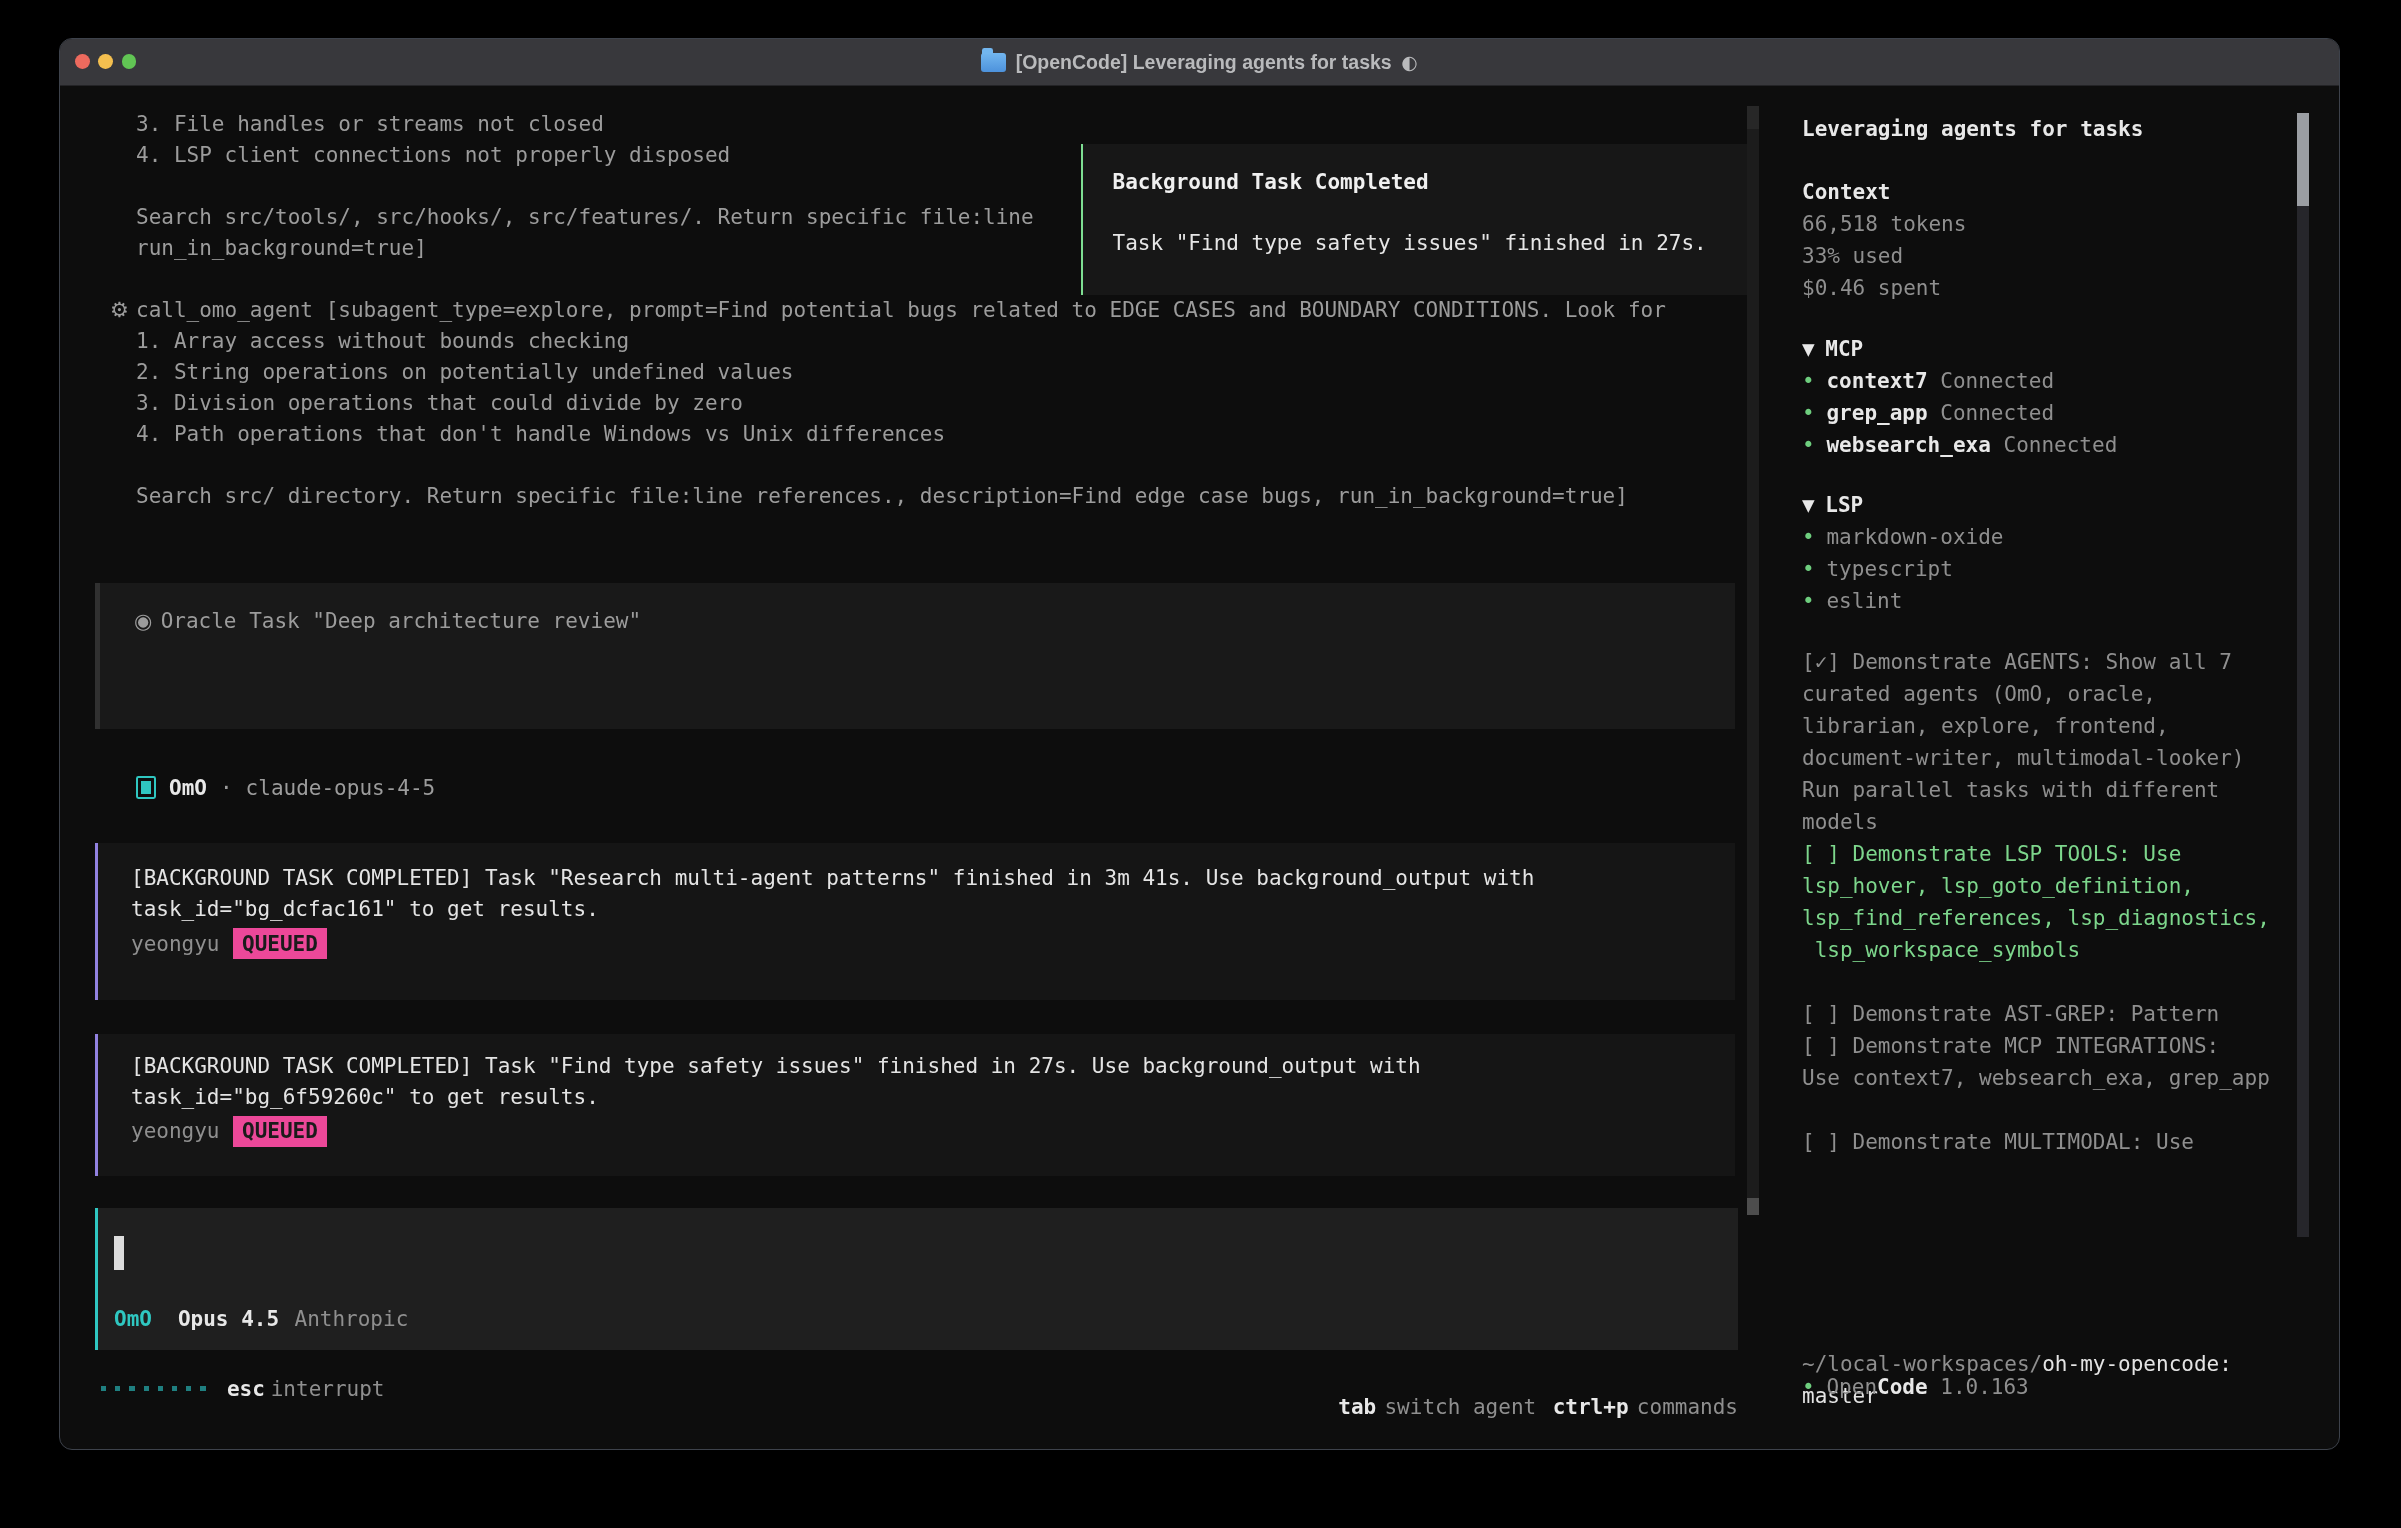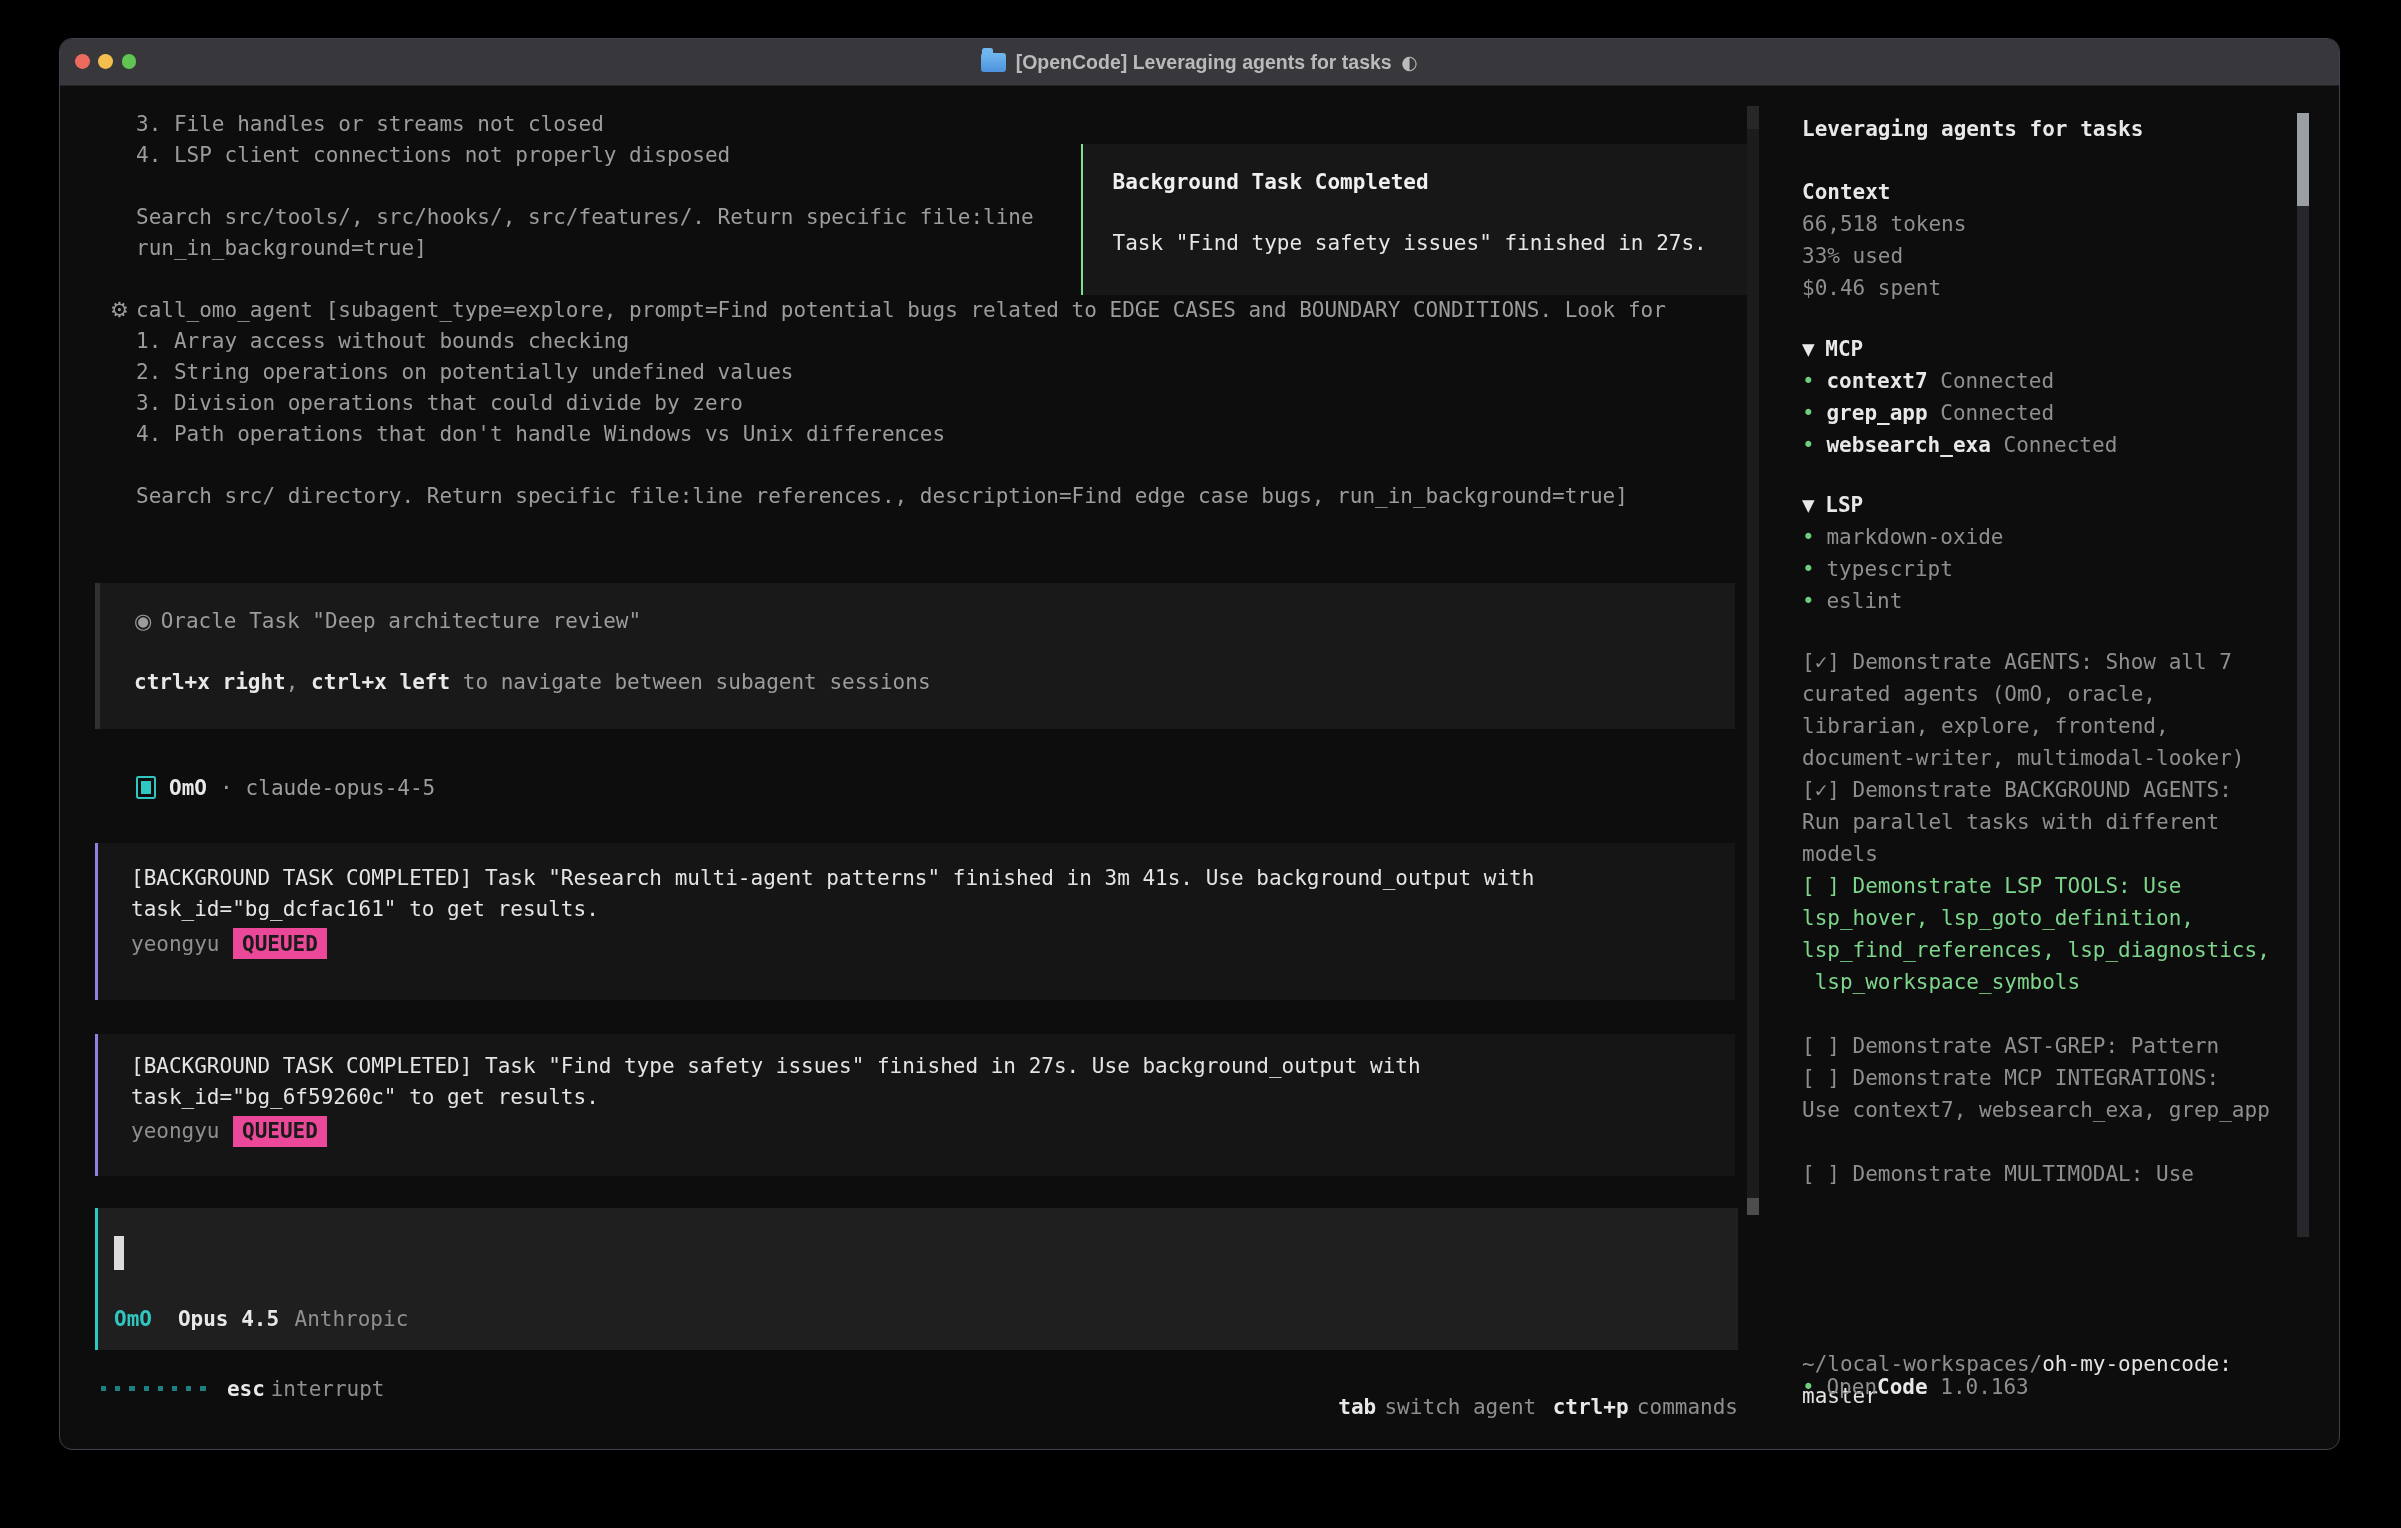--- a/index.html
+++ b/index.html
@@ -126,21 +126,20 @@
     <div class="line">Search src/ directory. Return specific file:line references., description=Find edge case bugs, run_in_background=true]</div>
   </div>
 
   <div class="toast">
     <div class="toast-title">Background Task Completed</div>
     <div class="toast-body">Task "Find type safety issues" finished in 27s.</div>
   </div>
 
   <div class="oracle t">
     <div class="oracle-l1 line"><span class="oracle-icon">◉</span><span>Oracle Task "Deep architecture review"</span></div>
-    <div class="oracle-l2 line"><span class="bright">ctrl+x right</span><span>, </span><span class="bright">ctrl+x left</span><span> to navigate between subagent sessions</span></div>
   </div>
 
   <div class="agent-head t">
     <span class="omo-icon">
         <i></i>
       </span>
     <span class="bright">OmO</span>
     <span>·</span>
     <span>claude-opus-4-5</span>
   </div>
@@ -230,21 +229,20 @@
     <div class="sb-line dim"><span class="bullet">•</span><span>markdown-oxide</span></div>
     <div class="sb-line dim"><span class="bullet">•</span><span>typescript</span></div>
     <div class="sb-line dim"><span class="bullet">•</span><span>eslint</span></div>
   </div>
 
   <div class="sb-abs t" style="top:607px;">
     <div class="sb-line dim">[✓] Demonstrate AGENTS: Show all 7</div>
     <div class="sb-line dim">curated agents (OmO, oracle,</div>
     <div class="sb-line dim">librarian, explore, frontend,</div>
     <div class="sb-line dim">document-writer, multimodal-looker)</div>
-    <div class="sb-line dim">[✓] Demonstrate BACKGROUND AGENTS:</div>
     <div class="sb-line dim">Run parallel tasks with different</div>
     <div class="sb-line dim">models</div>
     <div class="sb-line green">[ ] Demonstrate LSP TOOLS: Use</div>
     <div class="sb-line green">lsp_hover, lsp_goto_definition,</div>
     <div class="sb-line green">lsp_find_references, lsp_diagnostics,</div>
     <div class="sb-line green"> lsp_workspace_symbols</div>
     <div class="sb-line"></div>
     <div class="sb-line dim">[ ] Demonstrate AST-GREP: Pattern</div>
     <div class="sb-line dim">[ ] Demonstrate MCP INTEGRATIONS:</div>
     <div class="sb-line dim">Use context7, websearch_exa, grep_app</div>

